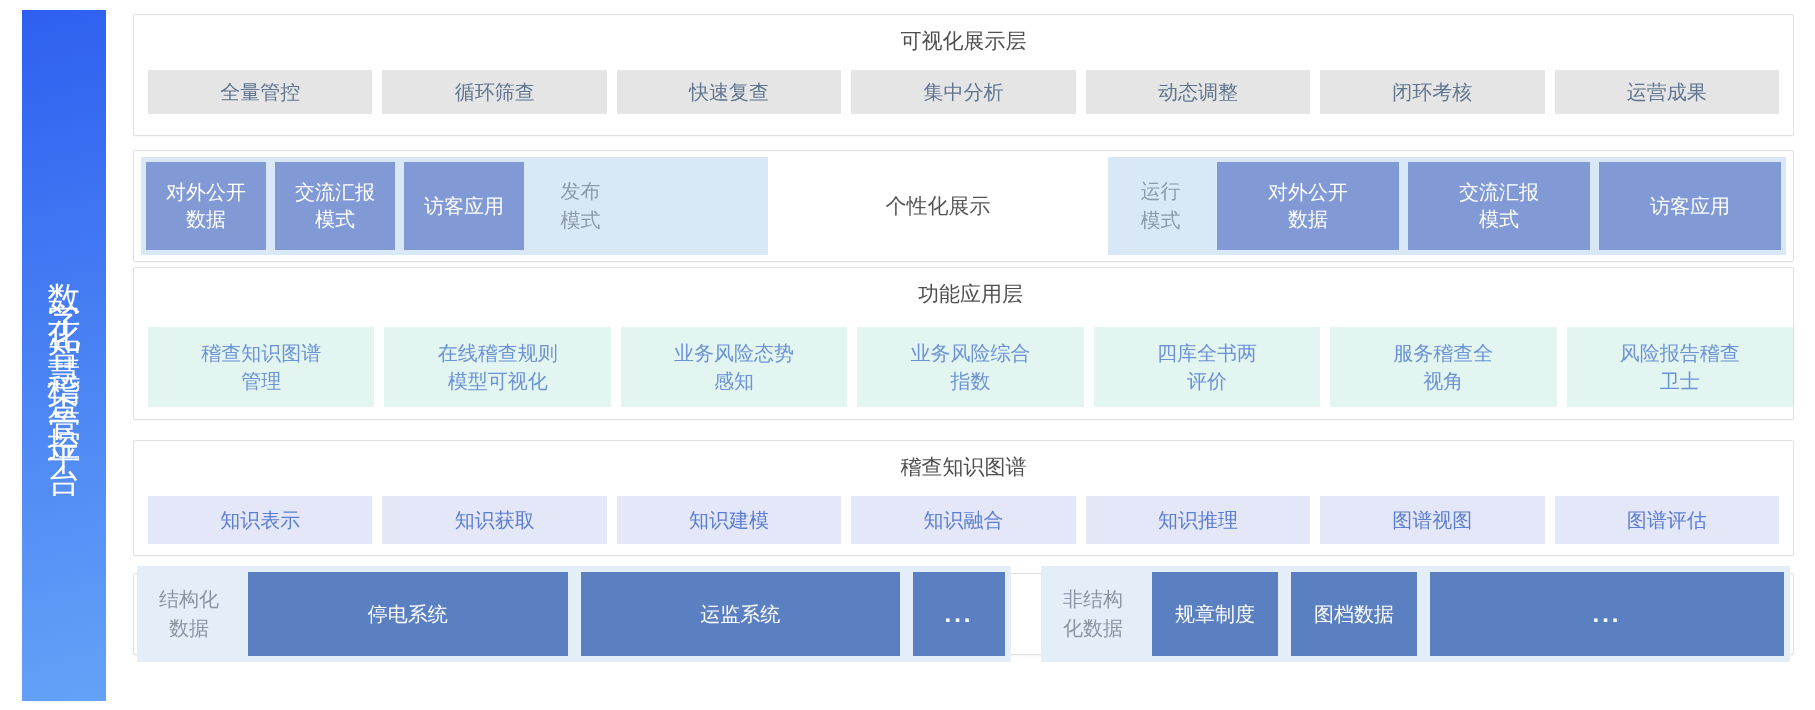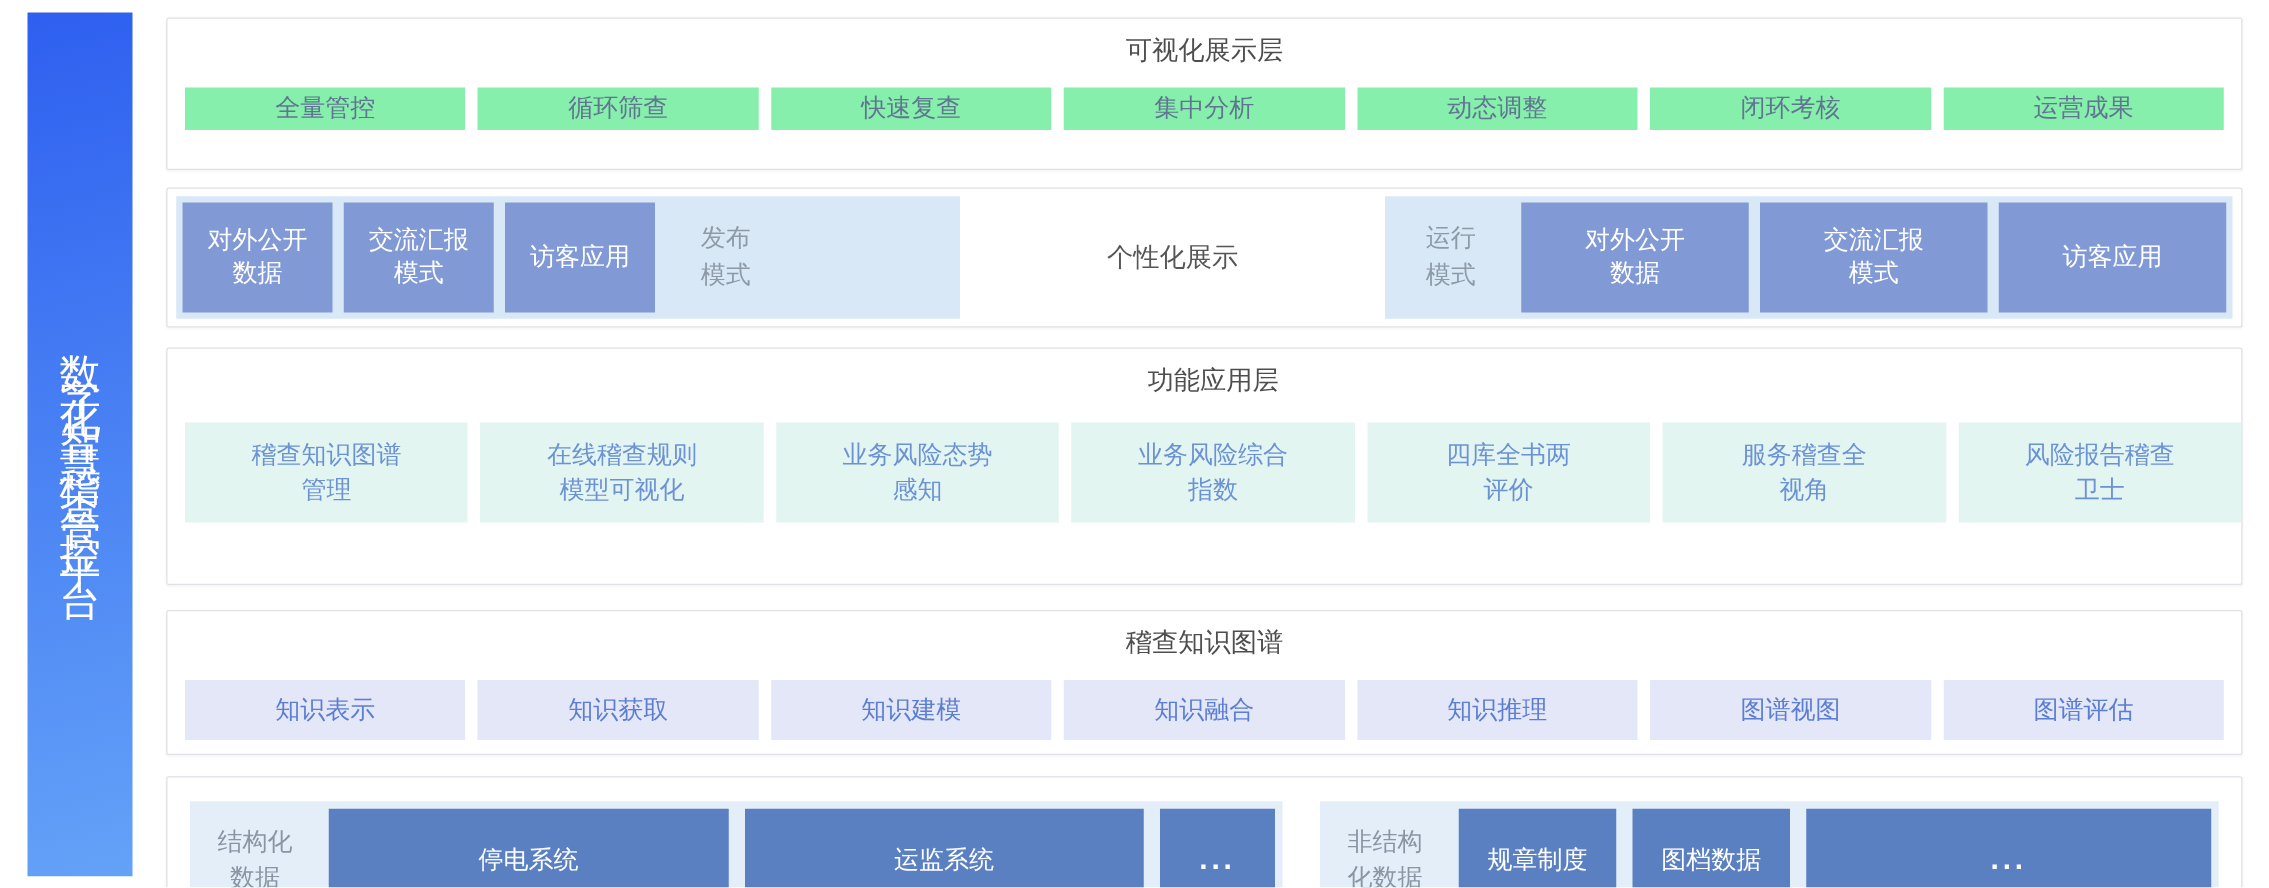--- a/index.html
+++ b/index.html
@@ -18,47 +18,47 @@
   .sec{box-sizing:border-box;background:#ffffff;border:1px solid #dfe1e6;border-radius:2px;
     box-shadow:0 1px 2px rgba(31,56,88,.05);}
   .sec-title{text-align:center;font-size:21px;color:#4e4e4e;line-height:26px;}
   .pre{white-space:pre-line;}
 
   
   .sec-viz{height:122px;margin-bottom:14px;padding:13px 14px 0 14px;}
   .pill-row{display:flex;gap:10px;margin-top:16px;}
   .pill{flex:1;display:flex;align-items:center;justify-content:center;
     font-size:20px;text-align:center;line-height:1.4;}
-  .pill-viz{height:34px;background:#86efac;color:#5f7590;}
+  .pill-viz{height:44px;background:#e5e5e5;color:#5f7590;}
 
   
-  .sec-display{height:112px;margin-bottom:16px;display:flex;align-items:center;padding:0 7px;}
+  .sec-display{height:112px;margin-bottom:5px;display:flex;align-items:center;padding:0 7px;}
   .panel{box-sizing:border-box;background:#d8e8f7;height:98px;display:flex;align-items:center;
     padding:5px;gap:9px;}
   .panel-left{width:627px;}
   .panel-right{width:678px;}
   .mode-box{box-sizing:border-box;background:#8199d5;color:#ffffff;height:88px;
     display:flex;align-items:center;justify-content:center;text-align:center;
     font-size:20px;line-height:1.35;}
   .panel-left .mode-box{flex:0 0 120px;}
   .panel-right .mode-box{flex:1;}
   .mode-label{flex:0 0 95px;color:#8f9aa7;font-size:20px;text-align:center;line-height:1.45;}
   .center-area{flex:1;text-align:center;font-size:21px;color:#565656;}
 
   
-  .sec-func{height:190px;margin-bottom:20px;padding:13px 0 0 14px;}
+  .sec-func{height:153px;margin-bottom:20px;padding:13px 0 0 14px;}
   .sec-func .pill-row{margin-top:20px;}
   .pill-func{height:80px;background:#e3f5f1;color:#6c92d6;}
 
   
   .sec-knowledge{height:116px;margin-bottom:17px;padding:13px 14px 0 14px;}
   .pill-kn{height:48px;background:#e4e7f8;color:#5c7ed2;}
 
   
-  .sec-data{height:135px;display:flex;align-items:center;padding:0 18px;gap:30px;}
+  .sec-data{height:82px;display:flex;align-items:center;padding:0 3px;gap:30px;}
   .data-panel{box-sizing:border-box;background:#e3eef9;height:96px;display:flex;
     align-items:center;padding:6px;gap:13px;}
   .data-left{width:874px;}
   .data-right{flex:1;}
   .data-label{flex:0 0 92px;color:#8a95a3;font-size:20px;text-align:center;line-height:1.45;}
   .sys-box{box-sizing:border-box;background:#5b80c2;color:#ffffff;height:84px;
     display:flex;align-items:center;justify-content:center;text-align:center;
     font-size:20px;line-height:1.35;}
   .grow{flex:1;}
   .data-left .sys-fixed{flex:0 0 92px;}

